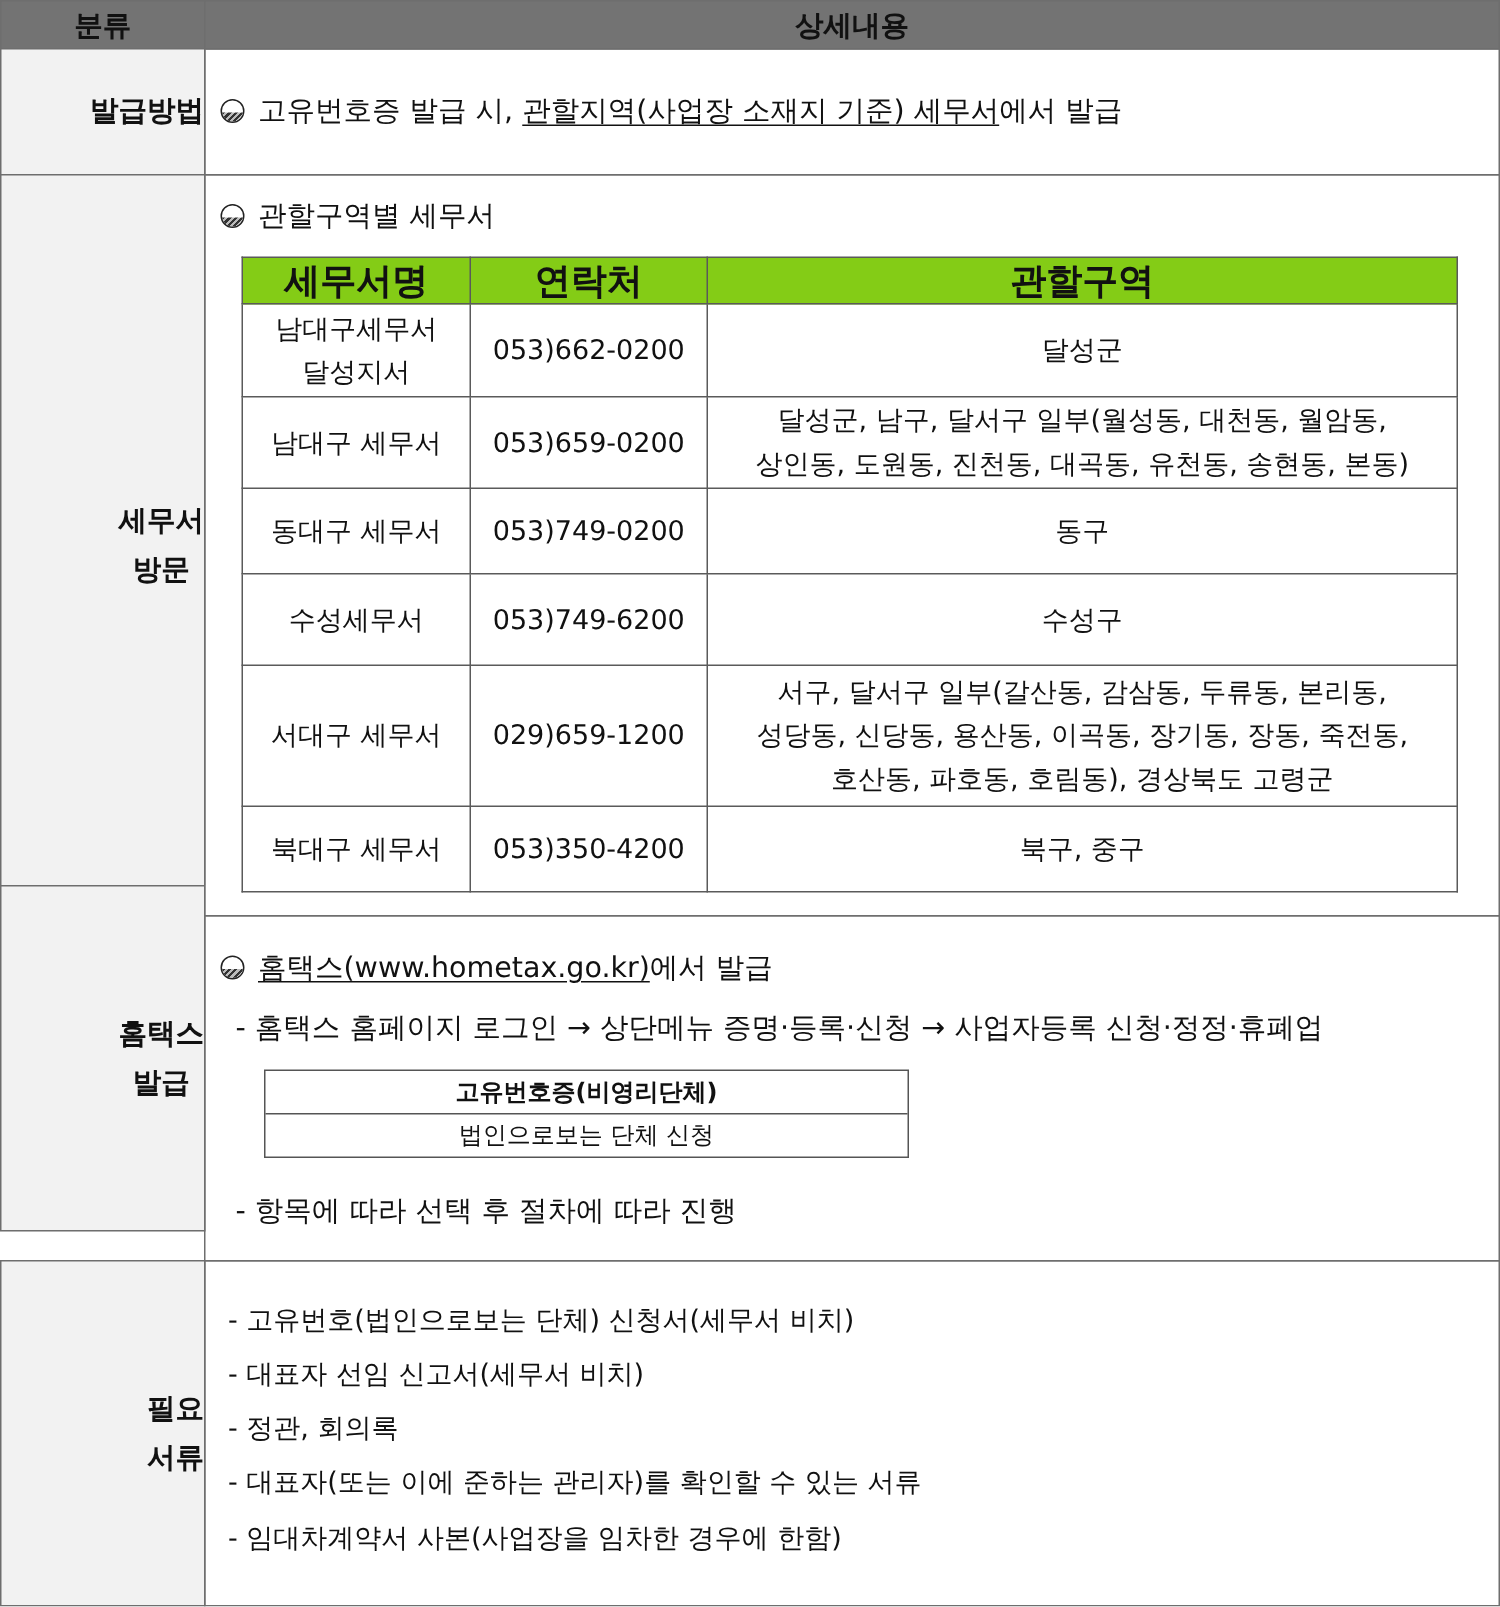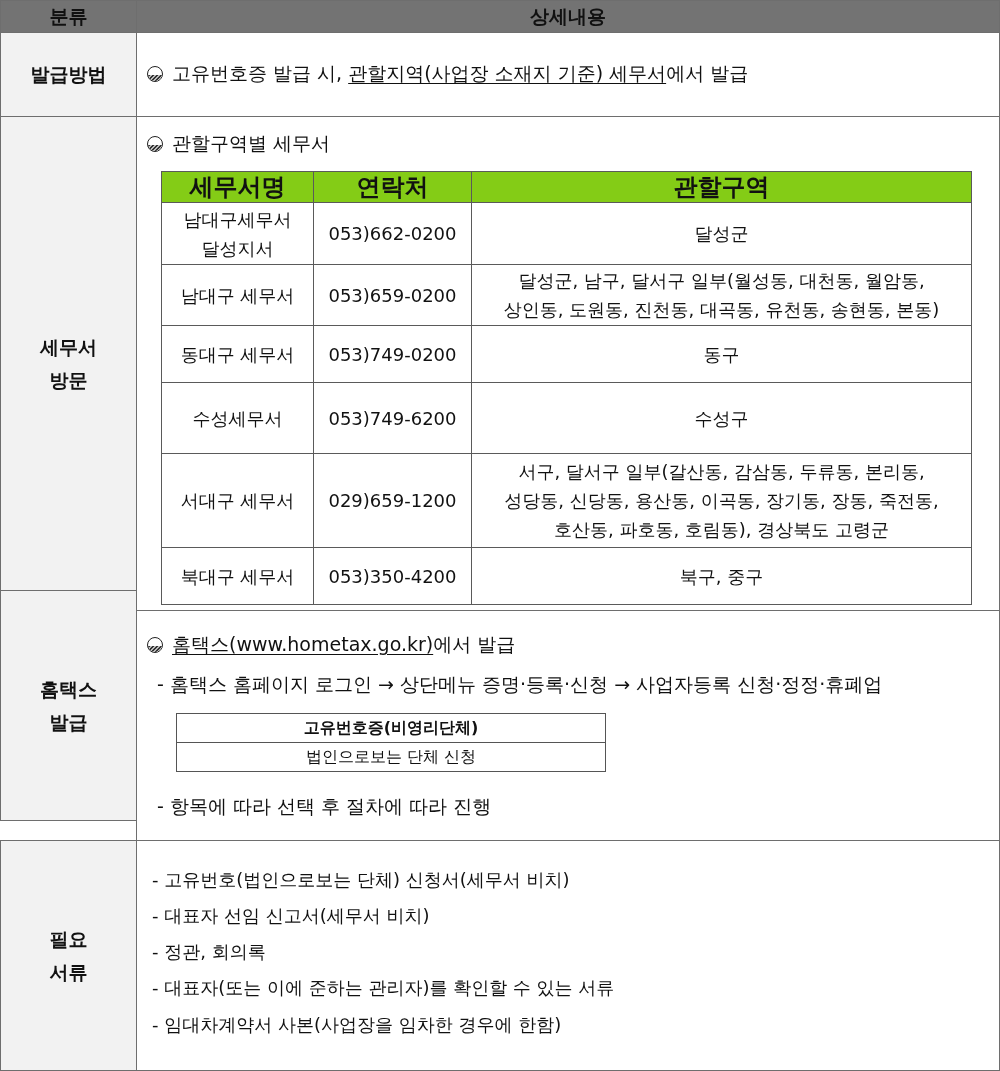--- a/index.html
+++ b/index.html
@@ -1,20 +1,20 @@
 <!DOCTYPE html>
 <html><head>
 <meta charset="utf-8">
 <style>
   html, body { margin:0; padding:0; background:#ffffff; }
   body { width:1000px; height:1071px; position:relative; font-family:"DejaVu Sans", sans-serif; color:#111; overflow:hidden; }
   .abs { position:absolute; box-sizing:border-box; }
   .cell { border:1px solid #6e6e6e; }
   .hdr { background:#737373; font-weight:bold; font-size:19px; display:flex; align-items:center; justify-content:center; }
-  .cat { background:#f2f2f2; font-weight:bold; font-size:19px; display:flex; align-items:center; justify-content:center; text-align:center; line-height:33px; }
+  .cat { background:#f2f2f2; font-weight:bold; font-size:19px; display:flex; align-items:center; justify-content:flex-end; text-align:center; line-height:33px; }
   .txt { font-size:19px; white-space:nowrap; }
   .bullet { display:inline-block; width:16px; height:16px; border:1.5px solid #222; border-radius:50%; box-sizing:border-box; vertical-align:-2px; margin-right:9px; position:relative; overflow:hidden; background:#fff; }
   .bullet::after { content:""; position:absolute; left:0; right:0; bottom:0; height:45%; background:repeating-linear-gradient(135deg,#333 0 1.5px,#bbb 1.5px 3px); }
   .u { text-decoration:underline; text-underline-offset:3px; }
   table.offices { border-collapse:collapse; position:absolute; left:161px; top:171px; width:811px; font-size:18px; }
   table.offices td, table.offices th { border:1px solid #5a5a5a; text-align:center; padding:0 6px; line-height:29px; }
   table.offices th { background:#84cc16; font-weight:bold; height:30px; font-size:24px; }
   .boxtbl { position:absolute; left:176px; top:713px; width:428px; border:1px solid #555; font-size:16px; text-align:center; }
   .boxtbl div { line-height:28px; }
   .boxtbl .r1 { font-weight:bold; border-bottom:1px solid #555; }
@@ -68,21 +68,21 @@
   <tr style="height:61px">
     <td>남대구 세무서</td>
     <td>053)659-0200</td>
     <td><span>달성군, 남구, 달서구 일부(월성동, 대천동, 월암동,</span><br><span>상인동, 도원동, 진천동, 대곡동, 유천동, 송현동, 본동)</span></td>
   </tr>
   <tr style="height:57px">
     <td>동대구 세무서</td>
     <td>053)749-0200</td>
     <td>동구</td>
   </tr>
-  <tr style="height:71px">
+  <tr style="height:61px">
     <td>수성세무서</td>
     <td>053)749-6200</td>
     <td>수성구</td>
   </tr>
   <tr style="height:94px">
     <td>서대구 세무서</td>
     <td>029)659-1200</td>
     <td><span>서구, 달서구 일부(갈산동, 감삼동, 두류동, 본리동,</span><br><span>성당동, 신당동, 용산동, 이곡동, 장기동, 장동, 죽전동,</span><br><span>호산동, 파호동, 호림동), 경상북도 고령군</span></td>
   </tr>
   <tr style="height:57px">

